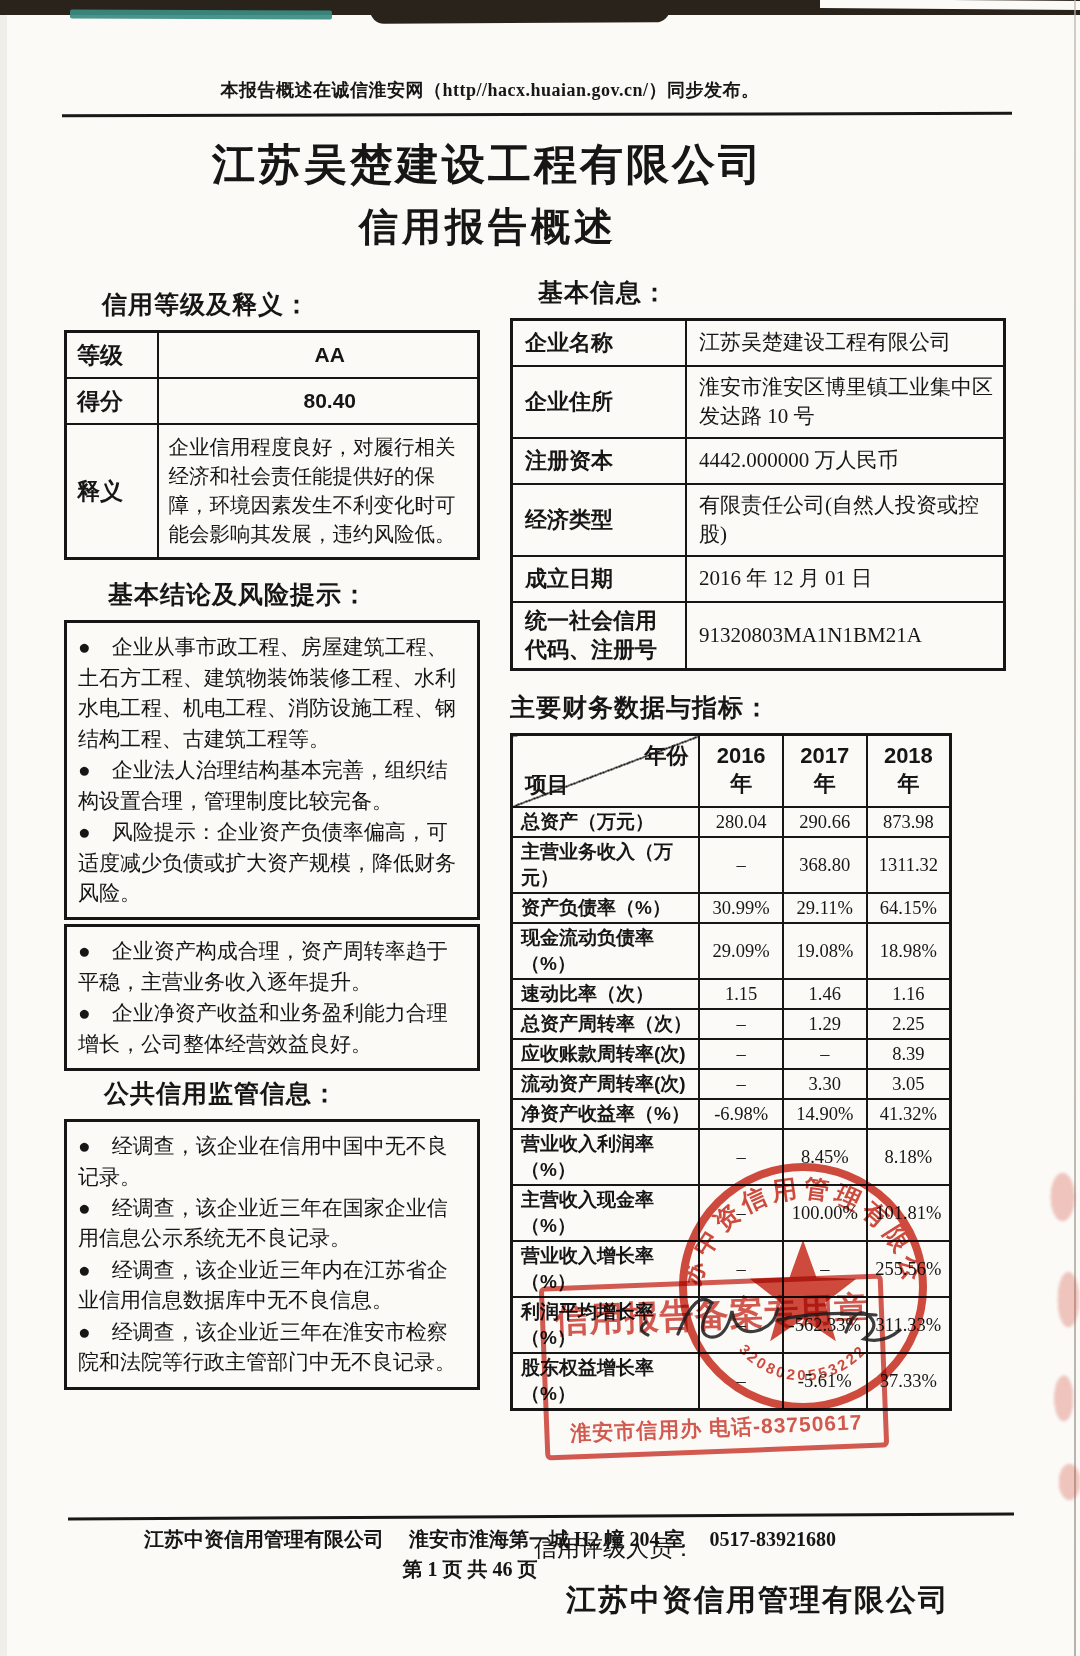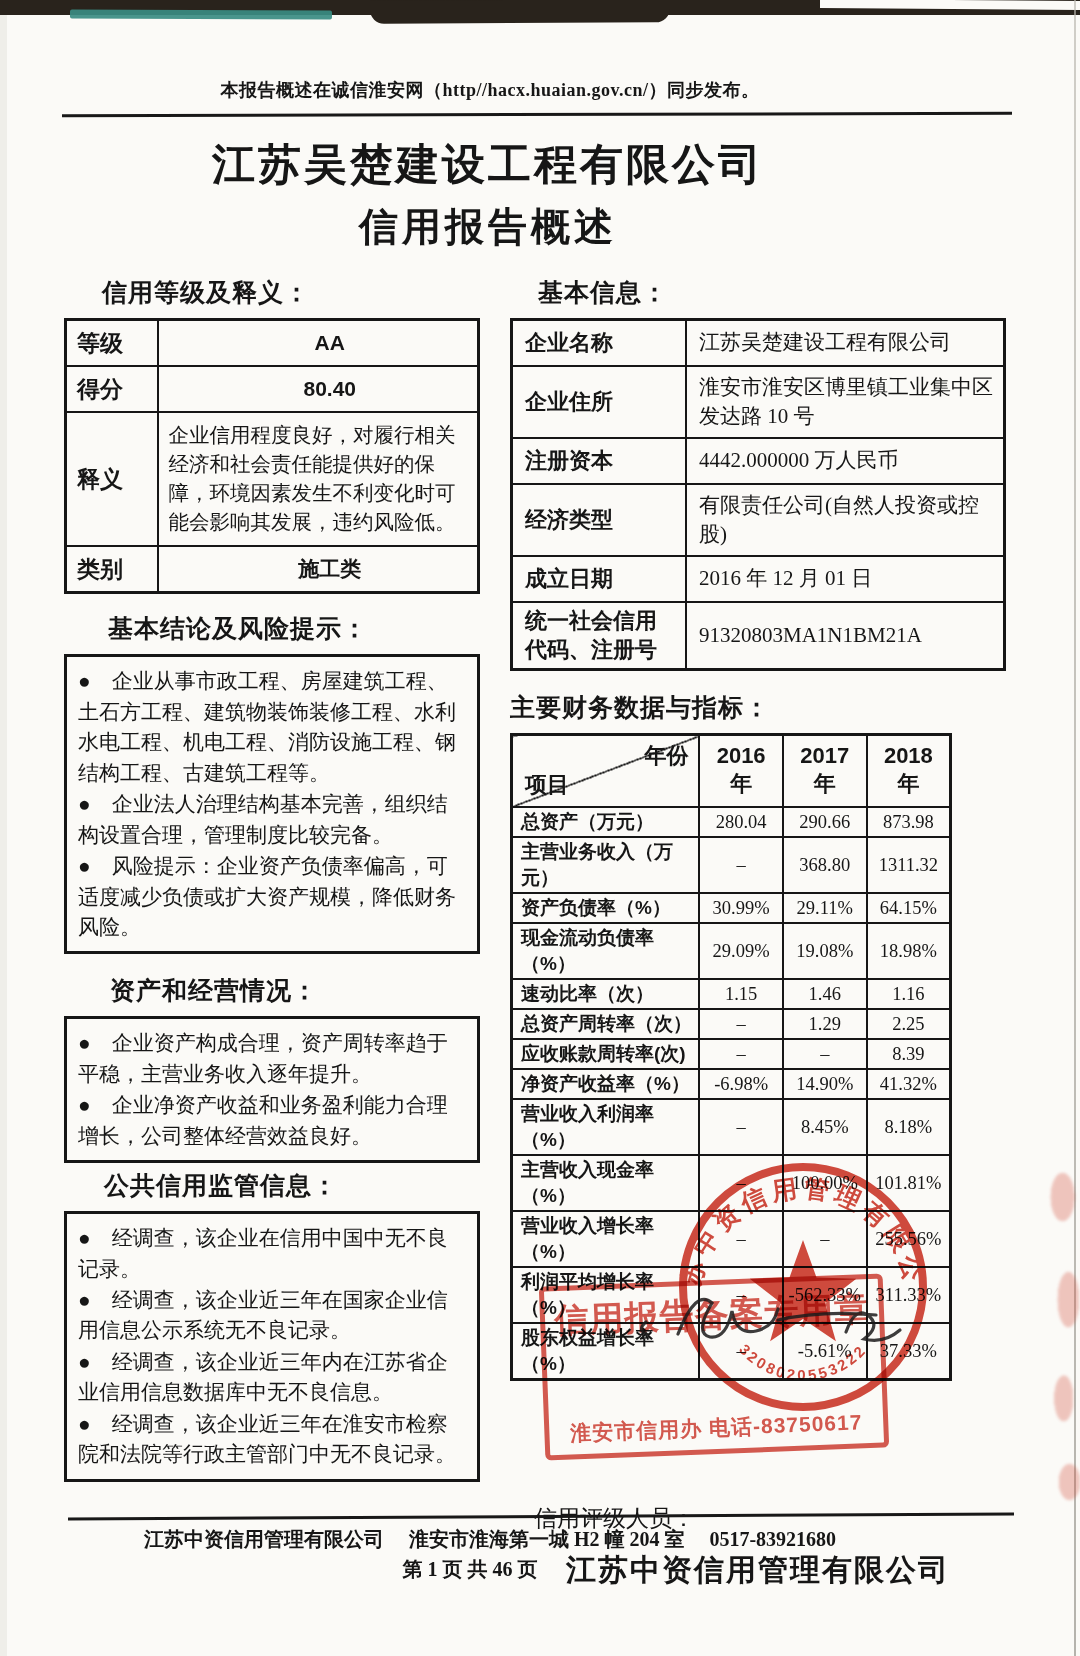--- a/index.html
+++ b/index.html
@@ -25,21 +25,21 @@
   
   .notice{left:0;top:78px;width:980px;text-align:center;font-weight:bold;
     font-size:18px;letter-spacing:.5px;}
   .rule-top{left:62px;top:113px;width:950px;height:3px;background:#181818;transform:rotate(-.15deg);}
   .title1{left:0;top:136px;width:976px;text-align:center;font-size:43px;font-weight:bold;
     font-family:"Liberation Sans",sans-serif;letter-spacing:3px;}
   .title2{left:0;top:200px;width:976px;text-align:center;font-size:39px;font-weight:bold;
     font-family:"Liberation Sans",sans-serif;letter-spacing:4px;}
 
   
-  .col-left{left:64px;top:276px;width:416px;}
+  .col-left{left:64px;top:288px;width:416px;}
   .col-right{left:510px;top:276px;width:496px;}
 
   .sec-h{font-family:"Liberation Sans",sans-serif;font-weight:bold;font-size:25px;
     letter-spacing:1px;margin:0 0 9px 0;}
   .h-indent1{margin-left:38px;}
   .h-indent2{margin-left:44px;}
   .h-indent3{margin-left:46px;}
   .h-indent4{margin-left:40px;}
   .h-indent5{margin-left:28px;}
 
@@ -131,35 +131,30 @@
         <td class="center r1">AA</td>
       </tr>
       <tr>
         <th>得分</th>
         <td class="center r1">80.40</td>
       </tr>
       <tr>
         <th>释义</th>
         <td class="long">企业信用程度良好，对履行相关经济和社会责任能提供好的保障，环境因素发生不利变化时可能会影响其发展，违约风险低。</td>
       </tr>
-      <tr>
-        <th>类别</th>
-        <td class="center r1">施工类</td>
-      </tr>
     </tbody>
       </table>
 
     <div class="sec-h h-indent2 gap16">基本结论及风险提示：</div>
     <div class="note-box">
       <p>●　企业从事市政工程、房屋建筑工程、土石方工程、建筑物装饰装修工程、水利水电工程、机电工程、消防设施工程、钢结构工程、古建筑工程等。</p>
       <p>●　企业法人治理结构基本完善，组织结构设置合理，管理制度比较完备。</p>
       <p>●　风险提示：企业资产负债率偏高，可适度减少负债或扩大资产规模，降低财务风险。</p>
     </div>
 
-    <div class="sec-h h-indent3 gap20">资产和经营情况：</div>
     <div class="note-box">
       <p>●　企业资产构成合理，资产周转率趋于平稳，主营业务收入逐年提升。</p>
       <p>●　企业净资产收益和业务盈利能力合理增长，公司整体经营效益良好。</p>
     </div>
 
     <div class="sec-h h-indent4 gap6">公共信用监管信息：</div>
     <div class="note-box">
       <p>●　经调查，该企业在信用中国中无不良记录。</p>
       <p>●　经调查，该企业近三年在国家企业信用信息公示系统无不良记录。</p>
       <p>●　经调查，该企业近三年内在江苏省企业信用信息数据库中无不良信息。</p>
@@ -258,20 +253,26 @@
         <td>1.29</td>
         <td>2.25</td>
       </tr>
       <tr>
         <td class="lbl">应收账款周转率(次)</td>
         <td>–</td>
         <td>–</td>
         <td>8.39</td>
       </tr>
       <tr>
+        <td class="lbl">流动资产周转率(次)</td>
+        <td>–</td>
+        <td>3.30</td>
+        <td>3.05</td>
+      </tr>
+      <tr>
         <td class="lbl">净资产收益率（%）</td>
         <td>-6.98%</td>
         <td>14.90%</td>
         <td>41.32%</td>
       </tr>
       <tr>
         <td class="lbl">营业收入利润率（%）</td>
         <td>–</td>
         <td>8.45%</td>
         <td>8.18%</td>

